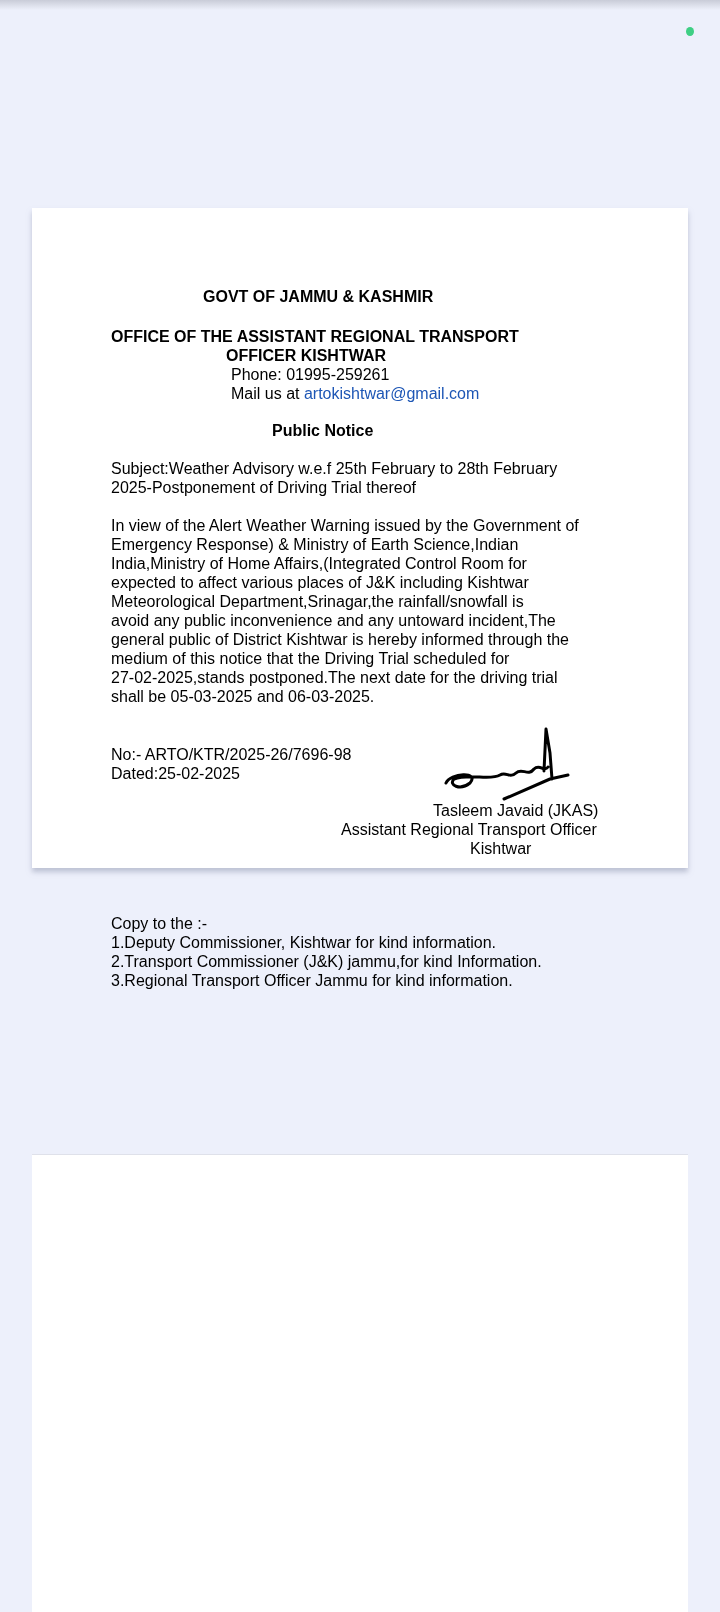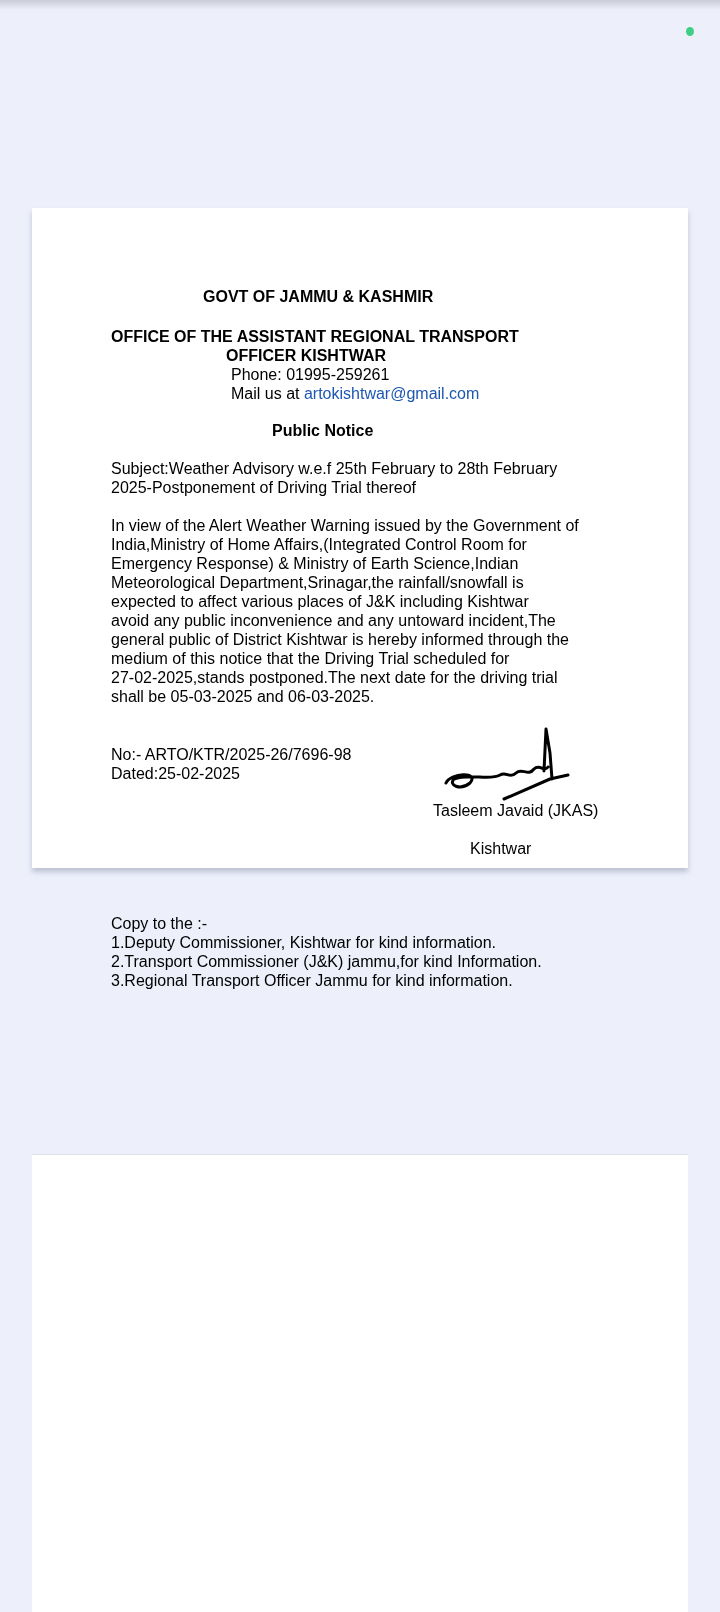--- a/index.html
+++ b/index.html
@@ -44,39 +44,40 @@
   </div>
   <div class="t b" style="left:240px; top:213px;">Public Notice</div>
 
   <div class="para" style="top:251px;">
     <div>Subject:Weather Advisory w.e.f  25th February to 28th February</div>
     <div>2025-Postponement of Driving Trial thereof</div>
   </div>
 
   <div class="para" style="top:308px;">
     <div>In view of the Alert Weather Warning issued by the Government of</div>
+    <div>Emergency Response) &amp; Ministry of Earth Science,Indian</div>
     <div>India,Ministry of Home Affairs,(Integrated Control Room for</div>
-    <div>Emergency Response) &amp; Ministry of Earth Science,Indian</div>
+    <div>expected to affect various places of J&amp;K including Kishtwar</div>
     <div>Meteorological Department,Srinagar,the rainfall/snowfall is</div>
-    <div>expected to affect various places of J&amp;K including Kishtwar</div>
     <div>avoid any public inconvenience and any untoward incident,The</div>
     <div>general public of District Kishtwar is hereby informed through the</div>
     <div>medium of this notice that the Driving Trial scheduled for</div>
     <div>27-02-2025,stands postponed.The next date for the driving trial</div>
     <div>shall be 05-03-2025 and 06-03-2025.</div>
   </div>
 
   <div class="t" style="left:79px; top:537px;">No:- ARTO/KTR/2025-26/7696-98</div>
   <div class="t" style="left:79px; top:556px;">Dated:25-02-2025</div>
 
   <svg class="sig" viewBox="0 0 130 80">
     <path d="M6 60 C 10 50, 40 48, 30 60 C 20 68, 8 62, 14 56 C 30 50, 50 58, 60 52 C 66 48, 70 56, 76 50 C 82 44, 88 54, 94 46 C 100 40, 104 50, 108 44 M104 48 L 106 6 L 110 30 L 112 56 M64 76 L 110 56 L 128 52" fill="none" stroke="#000" stroke-width="3" stroke-linecap="round" stroke-linejoin="round"></path>
   </svg>
 
   <div class="t" style="left:401px; top:593px;">Tasleem Javaid (JKAS)</div>
+  <div class="t" style="left:309px; top:612px;">Assistant Regional Transport Officer</div>
   <div class="t" style="left:438px; top:631px;">Kishtwar</div>
 
   <div class="para" style="top:684px;margin-top:22px;">
     <div>Copy to the :-</div>
     <div>1.Deputy Commissioner, Kishtwar for kind information.</div>
     <div>2.Transport Commissioner (J&amp;K) jammu,for kind Information.</div>
     <div>3.Regional Transport Officer Jammu for kind information.</div>
   </div>
 </div>
 

